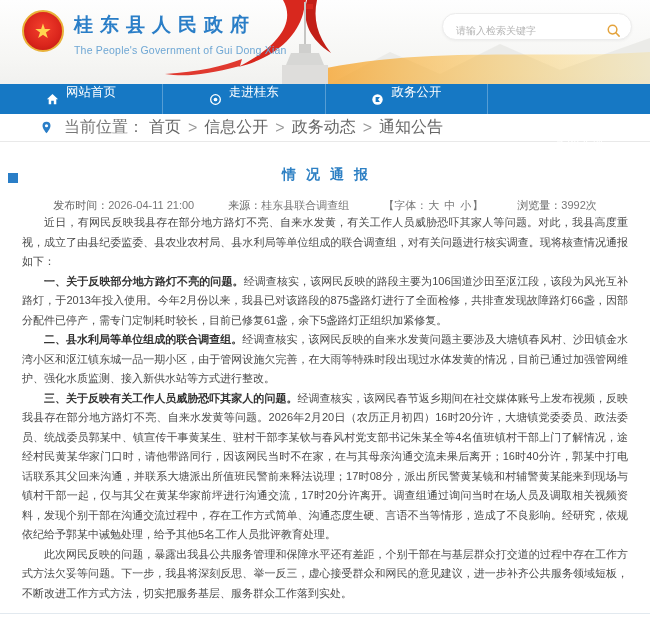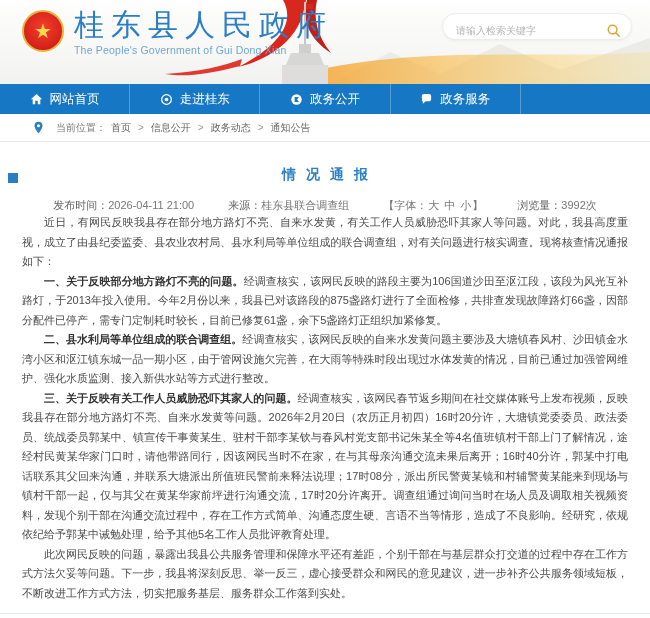--- a/index.html
+++ b/index.html
@@ -9,40 +9,40 @@
   
   .banner { position:relative; height:84px;
     background:linear-gradient(180deg,#fefefe 0%,#f6f6f4 70%,#f1f1ef 100%); overflow:hidden; }
   .banner-art { position:absolute; left:0; top:0; }
   .logo-row { position:absolute; left:22px; top:10px; display:flex; align-items:flex-start; gap:10px; z-index:2; }
   .emblem { width:42px; height:42px; border-radius:50%;
     background:radial-gradient(circle at 50% 42%, #f3402d 0%, #da251c 60%, #b81510 100%);
     border:2px solid #e9b23a; display:flex; align-items:center; justify-content:center;
     color:#ffd650; font-size:20px; line-height:1; }
   .site-text { display:flex; flex-direction:column; }
-  .site-name { color:#2a7ec7; font-size:30px; font-weight:normal; letter-spacing:7px; line-height:30px; }
+  .site-name { color:#2a7ec7; font-size:19px; font-weight:bold; letter-spacing:7px; line-height:30px; }
   .site-name-en { color:#6fa7d4; font-size:10.5px; margin-top:4px; letter-spacing:.2px; }
   .search { position:absolute; right:18px; top:13px; width:190px; height:27px; background:#fff;
     border:1px solid #ececec; border-radius:14px; display:flex; align-items:center;
     padding:8px 10px 0 13px; box-shadow:0 1px 3px rgba(0,0,0,.05); z-index:2; }
   .search input { flex:1; border:0; outline:none; font-size:10px; color:#444; background:transparent;
     font-family:inherit; }
   .search input::placeholder { color:#b5b5b5; }
   .search-btn { border:0; background:transparent; cursor:pointer; display:flex; padding:0; }
 
   
   .nav { display:flex; height:30px; background:#1678c4; }
-  .nav-item { flex:1; display:flex; align-items:center; justify-content:center; gap:7px;
+  .nav-item { flex:1; display:flex; justify-content:center; gap:7px;
     color:#fff; font-size:12.5px; cursor:pointer; border-right:1px solid rgba(255,255,255,.28); }
   .nav-item:last-child { border-right:0;margin-top:48px; }
   .nav-icon { display:flex; align-items:center; }
 
   
-  .breadcrumb { height:28px; display:flex; align-items:center; gap:5px; padding-left:32px;
-    font-size:10px; color:#777; border-bottom:1px solid #e9e9e9; background:#fff; }
+  .breadcrumb { height:28px; display:flex; align-items:center; gap:5px; padding-left:40px;
+    font-size:16px; color:#777; border-bottom:1px solid #e9e9e9; background:#fff; }
   .breadcrumb .pin { display:flex; margin-right:6px; }
   .crumb { color:#666; cursor:pointer; }
   .crumb-sep { color:#999; margin:0 2px; }
 
   
   .content { position:relative; padding:0 22px; }
   .left-marker { position:absolute; left:8px; top:7px; width:10px; height:10px; background:#2a7ec7; }
   .article-title { text-align:center; color:#2e80c4; font-size:14px; font-weight:bold;
     letter-spacing:10px; text-indent:10px; margin:24px 0 14px; }
   .meta { display:flex; justify-content:center; gap:34px; font-size:11px; color:#777;
@@ -121,28 +121,20 @@
       <svg width="13" height="13" viewBox="0 0 14 14">
           <circle cx="7" cy="7" r="5.6" fill="#fff"></circle>
           <path d="M5 4.3h4.6L7.6 7l2 2.7H5z" fill="#1678c4"></path>
         </svg>
     </span>
     <span>政务公开</span>
   </div>
   <div class="nav-item">
     <span class="nav-icon">
       <svg width="13" height="13" viewBox="0 0 14 14">
-          <path d="M2 3.2C2 2 3 1 4.2 1h5.6C11 1 12 2 12 3.2v3.6C12 8 11 9 9.8 9H6.2L3 11.6V9h-.8C2.5 9 2 8 2 6.8z" fill="#fff"></path>
-        </svg>
-    </span>
-    <span>政务服务</span>
-  </div>
-  <div class="nav-item">
-    <span class="nav-icon">
-      <svg width="13" height="13" viewBox="0 0 14 14">
           <path d="M1.8 12.2l1-4 7-7 3 3-7 7z" fill="#fff"></path>
         </svg>
     </span>
     <span>互动交流</span>
   </div>
 </div>
 
 <div class="breadcrumb">
   <span class="pin">
     <svg width="13" height="13" viewBox="0 0 14 14">

